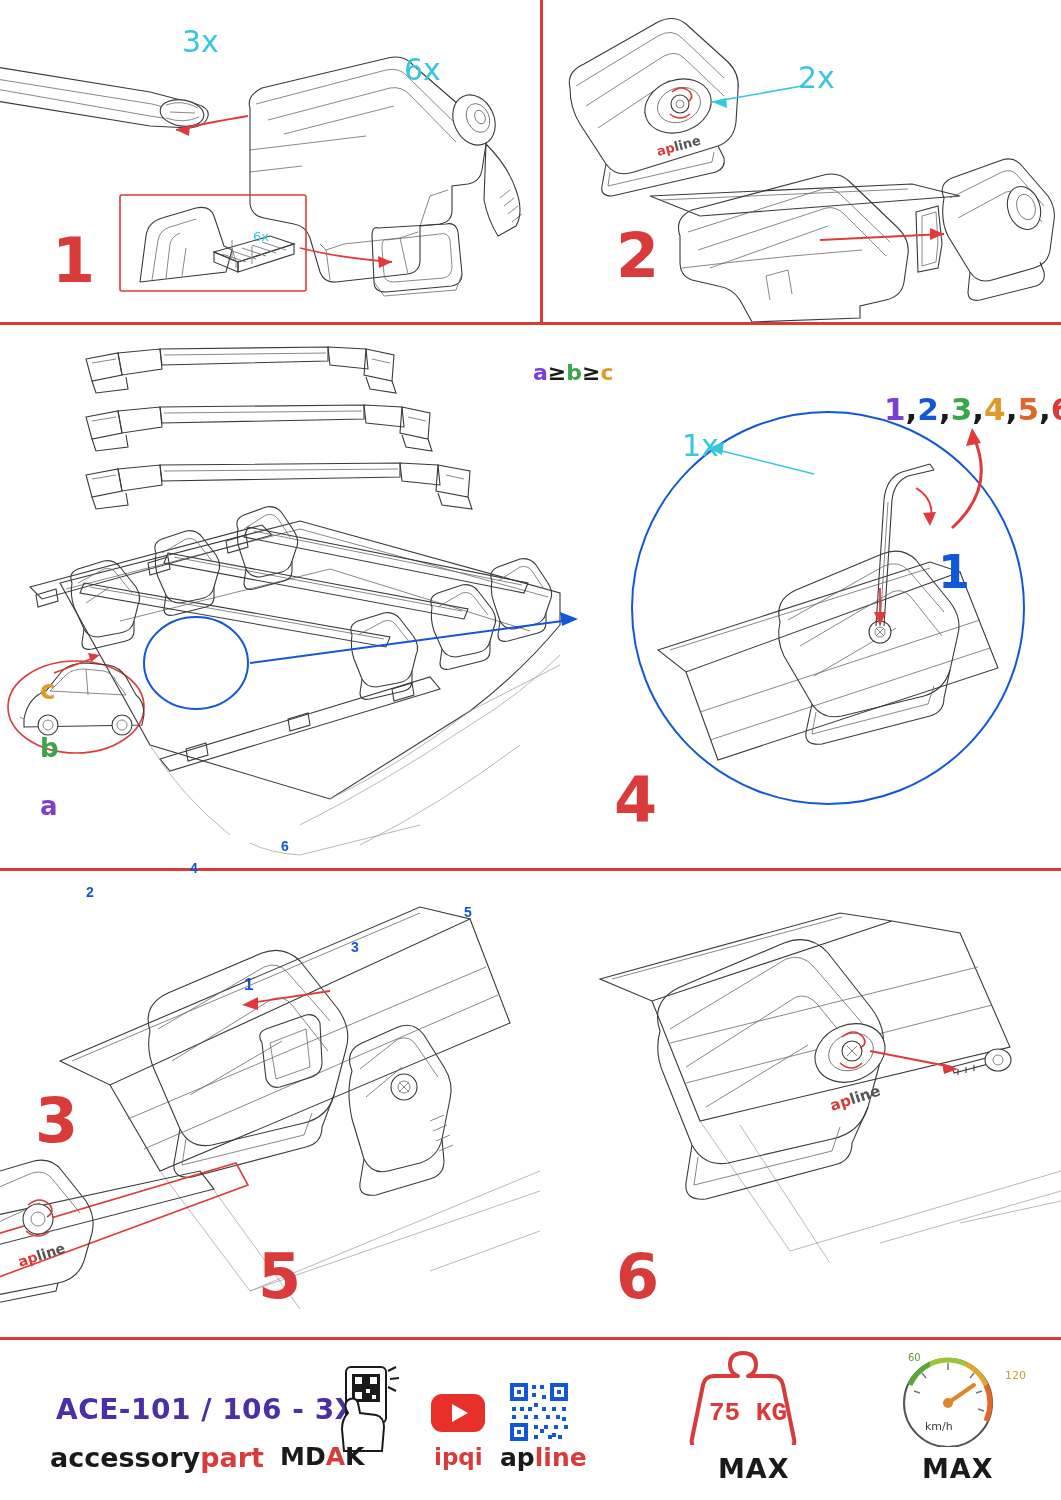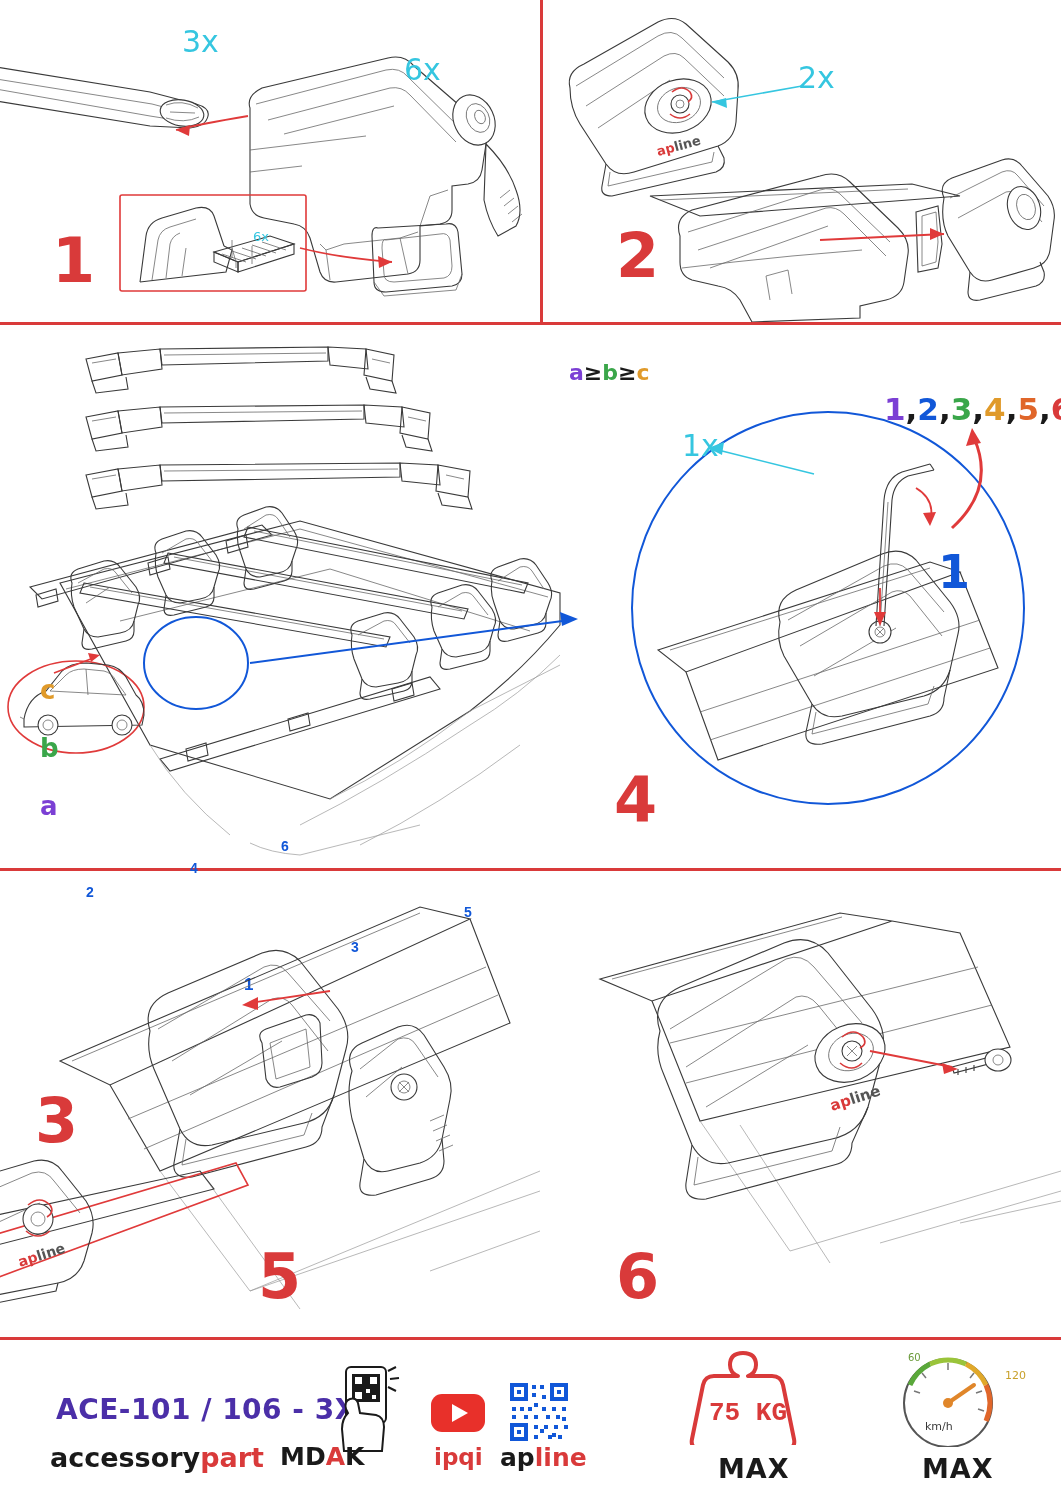--- a/index.html
+++ b/index.html
@@ -428,21 +428,21 @@
     <div class="idx" style="left:86px; top:559px;">2</div>
     <div class="idx" style="left:190px; top:535px;">4</div>
     <div class="idx" style="left:281px; top:513px;">6</div>
     <div class="idx" style="left:464px; top:579px;">5</div>
     <div class="idx" style="left:351px; top:614px;">3</div>
     <div class="idx-circ" style="left:244px; top:650px;">1</div>
 
     <div class="stepnum" style="left:35px; top:765px;">3</div>
   </div>
 
-  <div style="position:absolute; left:569px; top:360px;">
+  <div style="position:absolute; left:533px; top:360px;">
     <span class="rel-label" style="position:relative; left:0; top:0; color:#7b3fd4;">a</span><span class="rel-label" style="position:relative; color:#1a1a1a;">≥</span><span class="rel-label" style="position:relative; color:#3aa64a;">b</span><span class="rel-label" style="position:relative; color:#1a1a1a;">≥</span><span class="rel-label" style="position:relative; color:#e09a2a;">c</span>
   </div>
 
   <div style="position:absolute; left:600px; top:350px; width:461px; height:498px;text-align:center;">
     <svg width="461" height="498" viewBox="0 0 461 498">
 
       <circle class="circ-blue" cx="228" cy="258" r="196"></circle>
 
       <path class="ln" d="M 58 300 L 330 212 L 360 222 L 86 322 Z" fill="#fff"></path>
       <path class="ln-thin" d="M 70 300 L 330 218"></path>

